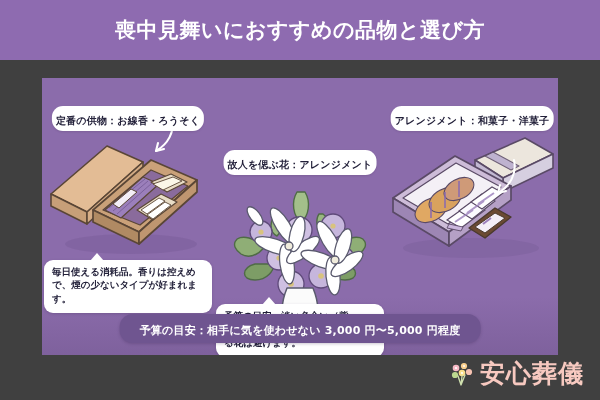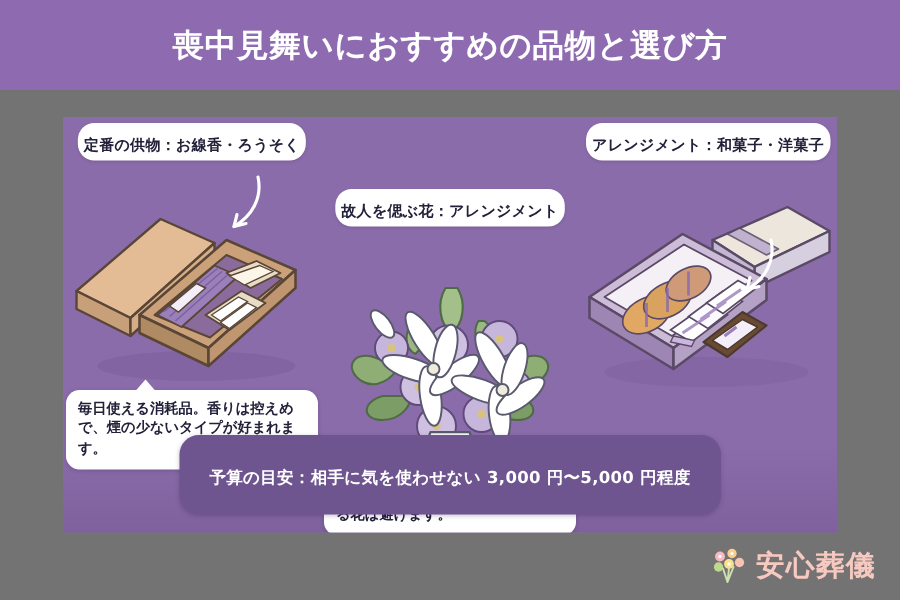--- a/index.html
+++ b/index.html
@@ -10,21 +10,21 @@
     width: 600px;
     height: 400px;
     overflow: hidden;
     background: #fdf4e6;
     font-family: "DejaVu Sans", "Liberation Sans", sans-serif;
   }
   .poster {
     position: relative;
     width: 600px;
     height: 400px;
-    background: #737373;
+    background: #404040;
   }
 
   
   .title-bar {
     position: absolute;
     left: 0;
     top: 0;
     width: 600px;
     height: 60px;
     background: #8e6bb0;
@@ -68,21 +68,21 @@
     width: 172px;
     height: 277px;
   }
   .col-0 { left: 0px; }
   .col-1 { left: 172px; margin-top: 44px; }
   .col-2 { left: 344px; }
 
   
   .pill {
     position: absolute;
-    top: 4px;
+    top: 28px;
     left: 50%;
     transform: translateX(-50%);
     background: #ffffff;
     border-radius: 11px;
     padding: 3px 4px;
     white-space: nowrap;
     box-shadow: 0 1px 2px rgba(60,40,80,0.18);
     z-index: 6;
   }
   .pill span {
@@ -123,40 +123,41 @@
     box-shadow: 0 1px 3px rgba(50,30,70,0.22);
     z-index: 7;
   }
   .bubble p {
     margin: 0;
     font-size: 9.5px;
     line-height: 1.45;
     color: #23213a;
     font-weight: bold;
     text-align: left;
+    font-family: Liberation Serif, serif;
   }
   .bubble::before {
     content: "";
     position: absolute;
     top: -7px;
     left: 46px;
     border-left: 7px solid transparent;
     border-right: 7px solid transparent;
     border-bottom: 8px solid #ffffff;
   }
 
   
   .budget {
     position: absolute;
     left: 50%;
     transform: translateX(-50%);
     bottom: 12px;
     background: #6f5590;
     border-radius: 13px;
-    padding: 17px 20px;
+    padding: 5px 20px;
     white-space: nowrap;
     z-index: 8;
     box-shadow: 0 1px 3px rgba(50,30,70,0.25);
   }
   .budget span {
     color: #ffffff;
     font-size: 11px;
     font-weight: bold;
     letter-spacing: 0.2px;
   }
@@ -164,21 +165,21 @@
   
   .logo {
     position: absolute;
     right: 16px;
     bottom: 10px;
     display: flex;
     align-items: center;
     gap: 5px;
   }
   .logo-text {
-    font-size: 19px;
+    font-size: 25px;
     font-weight: bold;
     color: #f7c9c0;
     letter-spacing: 1px;
   }
 </style>
 </head>
 <body>
 
 <div class="poster">
 

